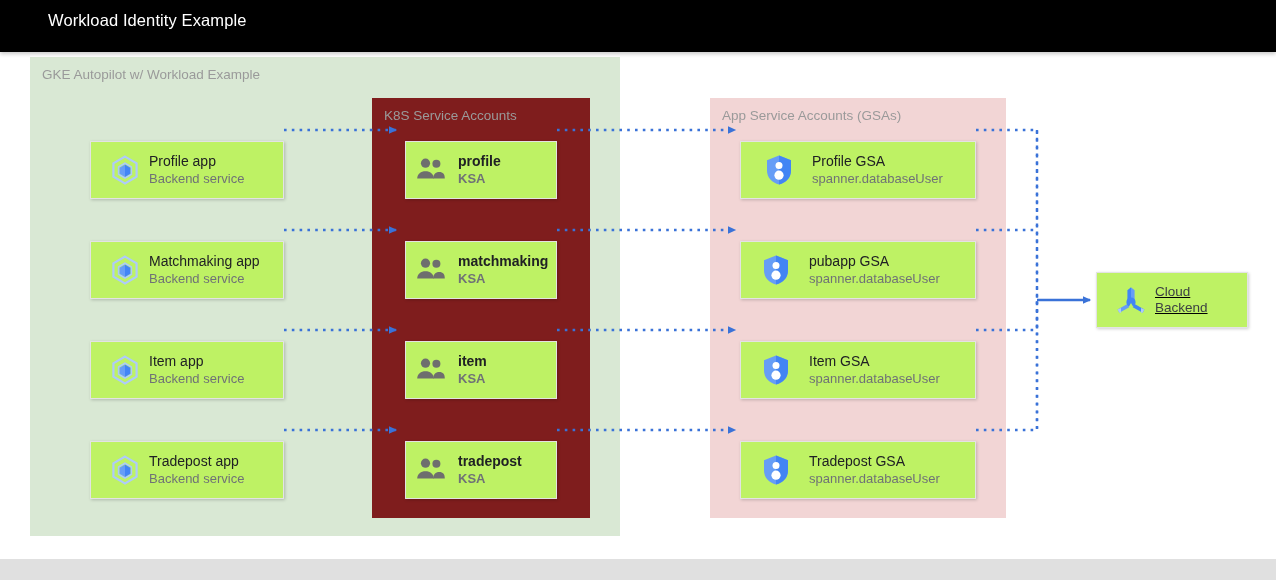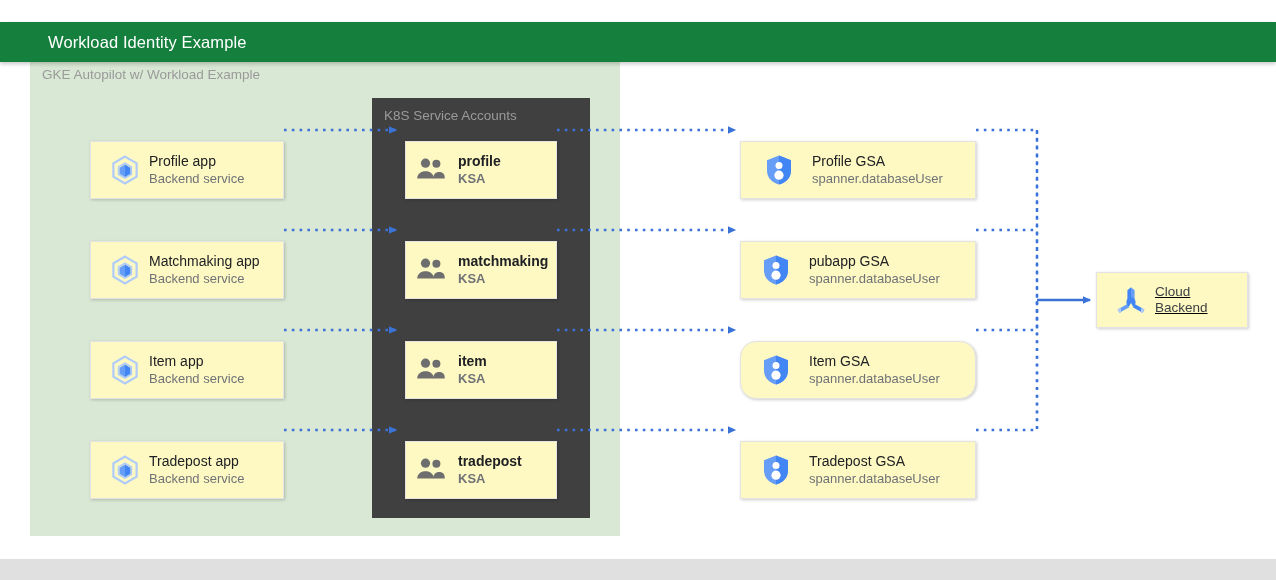--- a/index.html
+++ b/index.html
@@ -6,25 +6,24 @@
   body{
     width:1276px;height:580px;
     background:#ffffff;
     font-family:"Liberation Sans","DejaVu Sans",sans-serif;
     overflow:hidden;
     position:relative;
   }
 
   
   .titlebar{
-    position:absolute;left:0;top:0;width:1276px;height:40px;
-    background:#15803d;
+    position:absolute;left:0;top:0;width:1276px;height:52px;
+    background:#000000;
     box-shadow:0 2px 4px rgba(0,0,0,.22);
     z-index:5;
-    margin-top:22px;
   }
   .titlebar .title{
     position:absolute;left:48px;top:0;height:40px;line-height:40px;
     color:#ffffff;font-size:16.5px;letter-spacing:.1px;
   }
 
   
   .bottombar{
     position:absolute;left:0;top:559px;width:1276px;height:21px;
     background:#e0e0e0;
@@ -33,27 +32,27 @@
   
   .canvas{position:absolute;left:0;top:40px;width:1276px;height:519px;background:#fff;}
 
   
   .group{position:absolute;box-sizing:border-box;}
   .group-label{
     position:absolute;left:12px;top:10px;
     font-size:13.5px;color:#9a9a9a;white-space:nowrap;
   }
   #group-gke{left:30px;top:17px;width:590px;height:479px;background:#d9e8d4;}
-  #group-ksa{left:372px;top:58px;width:218px;height:420px;background:#404040;}
+  #group-ksa{left:372px;top:58px;width:218px;height:420px;background:#7f1d1d;}
   #group-gsa{left:710px;top:58px;width:296px;height:420px;background:#f2d5d5;}
 
   
   .node{
     position:absolute;box-sizing:border-box;
-    background:#fef9c3;border:1px solid #e3e3e3;
+    background:#bef264;border:1px solid #e3e3e3;
     box-shadow:1px 1px 3px rgba(0,0,0,.20);
     display:flex;align-items:center;
     z-index:3;
   }
   .node .ico{flex:0 0 auto;display:flex;align-items:center;justify-content:center;}
   .node .txt{display:flex;flex-direction:column;justify-content:center;}
   .node .t1{font-size:14px;color:#202124;line-height:18px;white-space:nowrap;}
   .node .t2{font-size:13px;color:#6f7276;line-height:18px;white-space:nowrap;}
 
   
@@ -88,20 +87,23 @@
   <div class="title">Workload Identity Example</div>
 </div>
 
 <div class="canvas">
 
   <div class="group" id="group-gke">
     <div class="group-label">GKE Autopilot w/ Workload Example</div>
   </div>
   <div class="group" id="group-ksa">
     <div class="group-label">K8S Service Accounts</div>
+  </div>
+  <div class="group" id="group-gsa">
+    <div class="group-label">App Service Accounts (GSAs)</div>
   </div>
 
   <svg class="edges" viewBox="0 0 1276 519">
     <defs>
       <marker id="ah" markerWidth="9" markerHeight="9" refX="7.4" refY="4.5" orient="auto" markerUnits="userSpaceOnUse">
         <path d="M0,0.6 L8.6,4.5 L0,8.4 Z" fill="#3a72d8"></path>
       </marker>
     </defs>
     <g stroke="#3a72d8" stroke-width="2.4" fill="none" stroke-linecap="butt" stroke-dasharray="2.6 5.2">
 
@@ -268,21 +270,21 @@
         <circle cx="14" cy="11.4" r="3.5" fill="#ffffff"></circle>
         <circle cx="14" cy="21.2" r="4.6" fill="#ffffff"></circle>
       </svg>
     </span>
     <span class="txt">
       <span class="t1">pubapp GSA</span>
       <span class="t2">spanner.databaseUser</span>
     </span>
   </div>
 
-  <div class="node n-gsa" style="left:740px;top:301px;border-radius:16px;">
+  <div class="node n-gsa" style="left:740px;top:301px;">
     <span class="ico">
       <svg width="28" height="32" viewBox="0 0 28 32">
         <path d="M14 1.6 L26 6.2 V16.4c0 7.3-5.1 12.1-12 14.2C7.1 28.5 2 23.7 2 16.4V6.2z" fill="#669df6"></path>
         <path d="M14 1.6 L26 6.2 V16.4c0 7.3-5.1 12.1-12 14.2z" fill="#4285f4"></path>
         <circle cx="14" cy="11.4" r="3.5" fill="#ffffff"></circle>
         <circle cx="14" cy="21.2" r="4.6" fill="#ffffff"></circle>
       </svg>
     </span>
     <span class="txt">
       <span class="t1">Item GSA</span>

